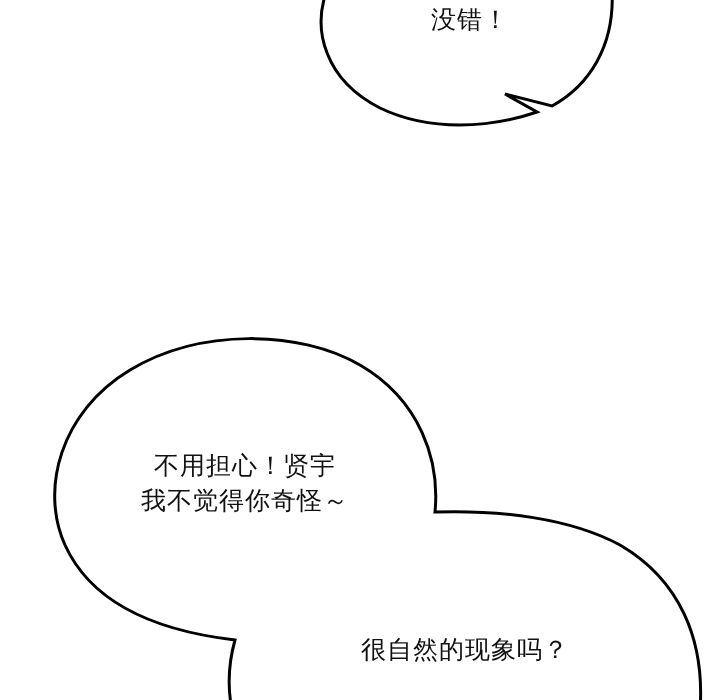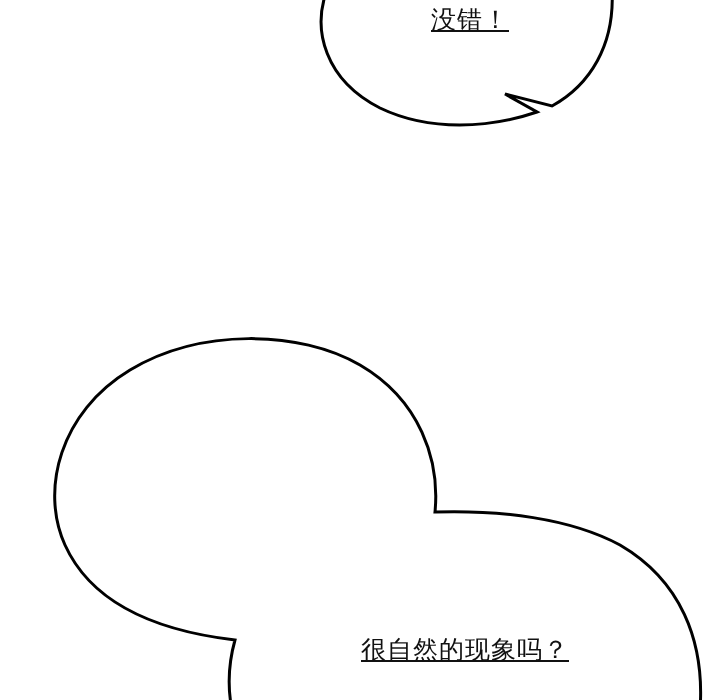--- a/index.html
+++ b/index.html
@@ -27,21 +27,20 @@
       position: absolute;
       color: #111111;
       font-size: 25px;
       line-height: 35px;
       text-align: center;
       white-space: nowrap;
       letter-spacing: 1px;
     }
     .bubble-text .line {
       display: block;
-      text-decoration: underline;
     }
     #text-top {
       left: 400px;
       top: 2px;
       width: 140px;
     }
     #text-left {
       left: 110px;
       top: 448px;
       width: 270px;
@@ -74,18 +73,22 @@
              C 228 665, 228 690, 232 710
              L 700 710
              C 705 640, 680 580, 620 545
              C 570 518, 500 510, 435 512 Z" fill="#ffffff" stroke="#000000" stroke-width="3" stroke-linejoin="miter"></path>
   </svg>
 
   <div id="text-top" class="bubble-text">
     <span class="line">没错！</span>
   </div>
 
+  <div id="text-left" class="bubble-text">
+    <span class="line">不用担心！贤宇</span>
+    <span class="line">我不觉得你奇怪～</span>
+  </div>
 
   <div id="text-right" class="bubble-text">
     <span class="line">很自然的现象吗？</span>
   </div>
 
 </div>
 
 </body></html>

